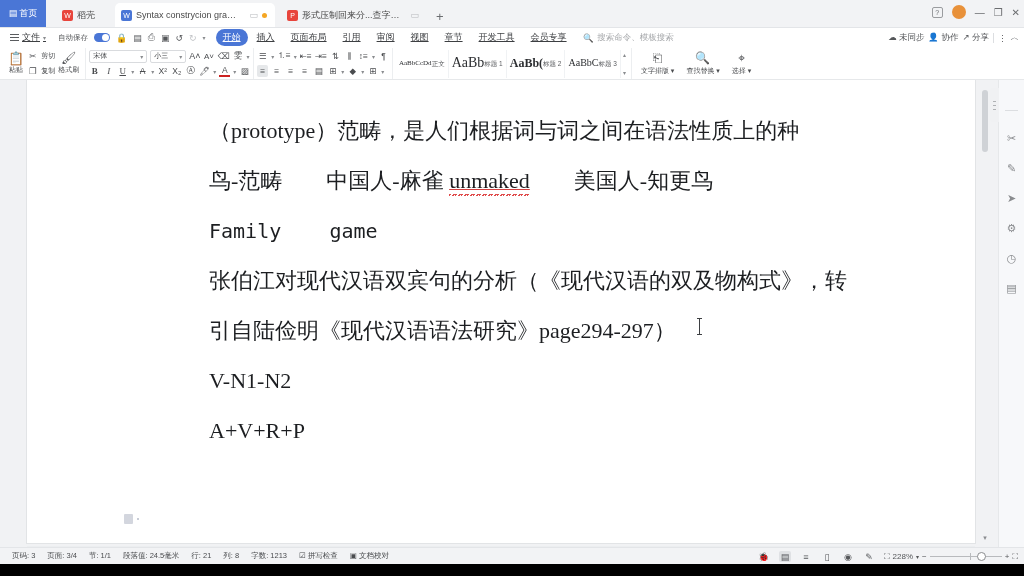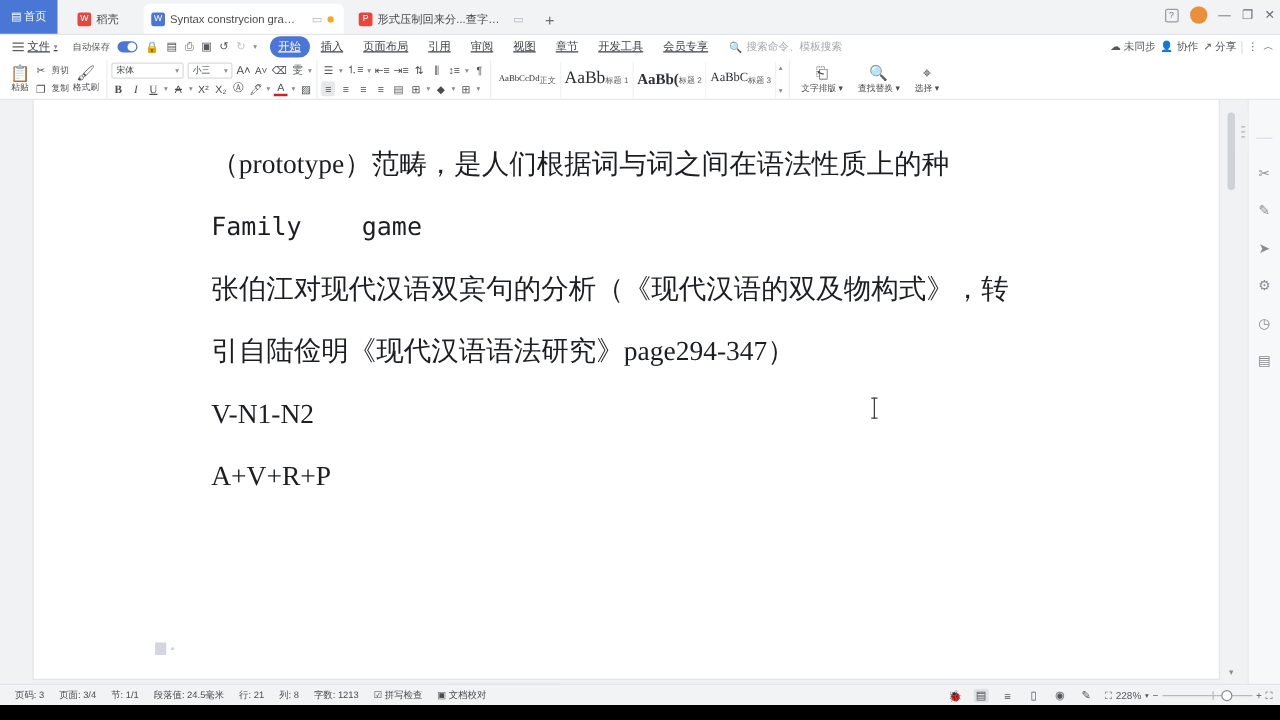--- a/index.html
+++ b/index.html
@@ -196,20 +196,21 @@
     height: 475px;
     background: #f1f2f4;
     overflow: hidden;
   }
   .page {
     position: absolute;
     left: 27px; top: 0px;
     width: 948px; height: 463px;
     background: #ffffff;
     box-shadow: 0 0 0 1px #e2e4e6;
+    padding-left: 40px;
   }
   .doc-body {
     padding: 26px 0 0 142px;
   }
   .dline {
     font-family: "Liberation Serif", "DejaVu Serif", serif;
     font-size: 22px;
     color: #1c1e21;
     line-height: 50px;
     white-space: pre;
@@ -565,23 +566,24 @@
         <span class="bl"><span>选择</span> ▾</span>
       </div>
     </div>
   </div>
 
   <div class="canvas">
 
     <div class="page">
       <div class="doc-body">
         <div class="dline">（prototype）范畴，是人们根据词与词之间在语法性质上的种</div>
+        <div class="dline"><span>鸟-范畴        中国人-麻雀 </span><span class="misspell">unmaked</span><span>        美国人-知更鸟</span></div>
         <div class="dline mono">Family    game</div>
         <div class="dline">张伯江对现代汉语双宾句的分析（《现代汉语的双及物构式》，转</div>
-        <div class="dline">引自陆俭明《现代汉语语法研究》page294-347）</div>
+        <div class="dline">引自陆俭明《现代汉语语法研究》page294-297）</div>
         <div class="dline">V-N1-N2</div>
         <div class="dline">A+V+R+P</div>
       </div>
       <div class="para-mark"></div>
       <div class="para-mark-dot"></div>
       <div class="textcursor"></div>
     </div>
 
     <div class="vsc-btn" style="top:2px;">▴</div>
     <div class="vscroll">

